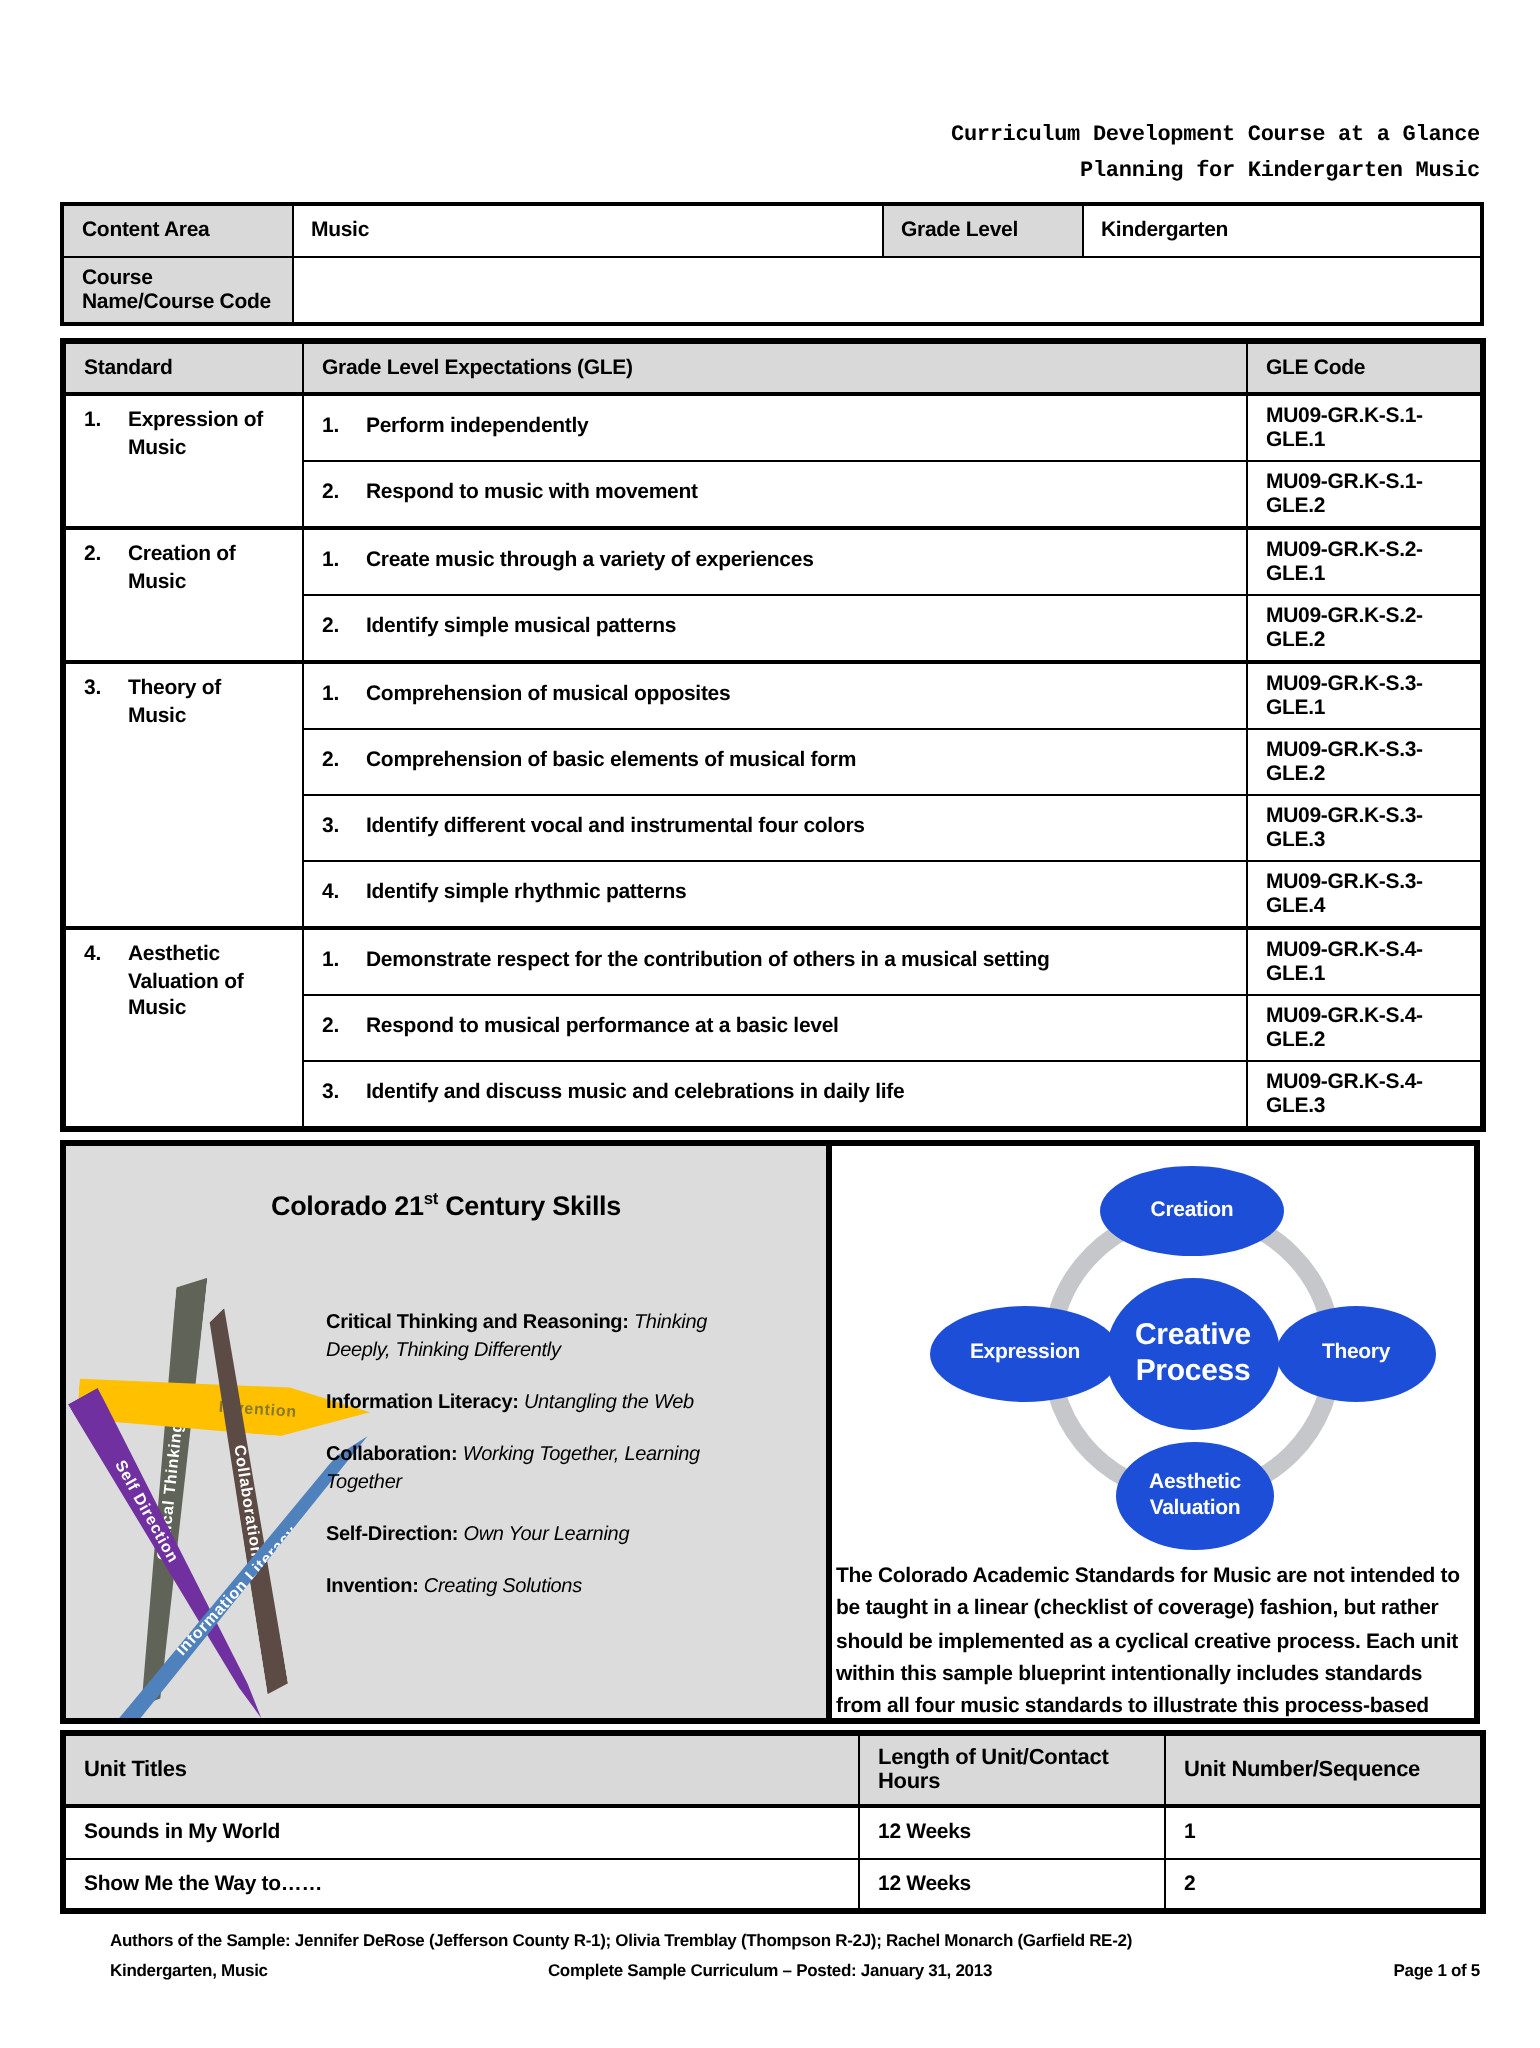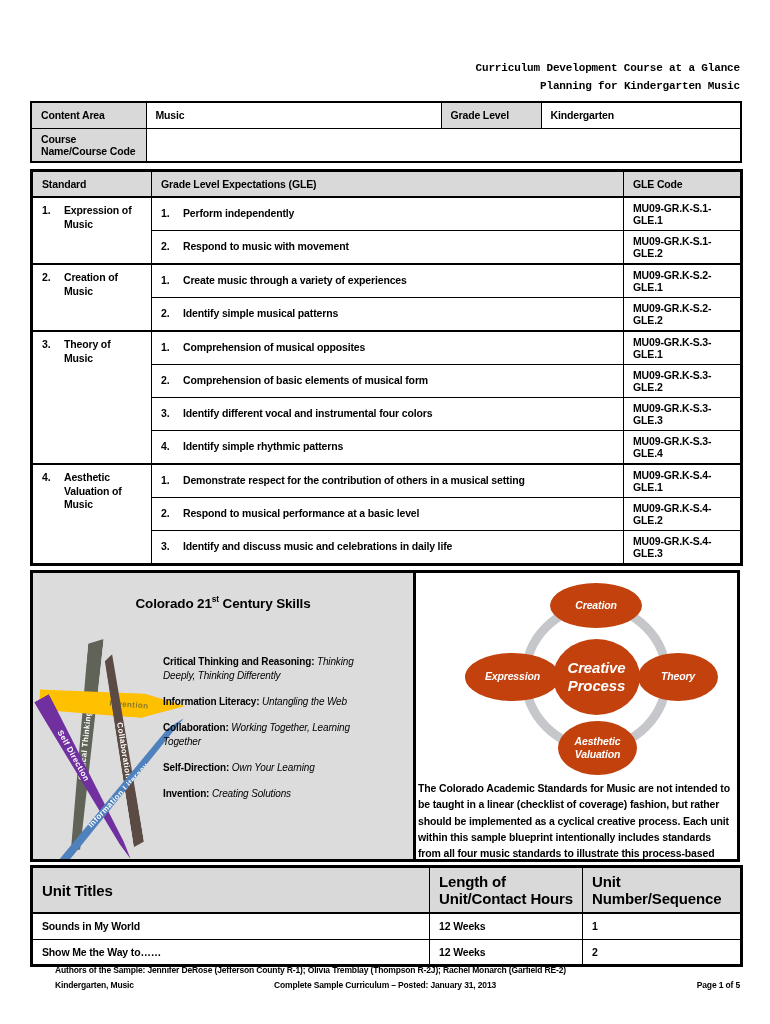--- a/index.html
+++ b/index.html
@@ -63,35 +63,35 @@
   .rb-collab { left: -10px; top: 110px; width: 194px; height: 11px; background: #5c4b44;
     transform: rotate(81deg); clip-path: polygon(0 20%, 98% 0, 100% 100%, 3% 95%); }
   .rb-infolit { left: -20px; top: 151px; width: 202px; height: 18px; background: #4f81bd;
     transform: rotate(-47deg); clip-path: polygon(0 60%, 91% 0, 100% 26%, 9% 100%); }
 
   
   .cp-canvas { position: relative; height: 204px; }
   .cp-ring { position: absolute; left: 105px; top: 29px; width: 150px; height: 150px;
     border: 9px solid #c5c7ca; border-radius: 50%; }
   .cp-node {
-    position: absolute; background: #c2410c; color: #fff; border-radius: 50%;
+    position: absolute; background: #1d4ed8; color: #fff; border-radius: 50%;
     display: flex; align-items: center; justify-content: center; text-align: center;
-    font-weight: bold; font-size: 10.5px; line-height: 1.3; font-style: italic;
+    font-weight: bold; font-size: 10.5px; line-height: 1.3;
   }
   .cp-creation   { left: 134px; top: 10px;  width: 92px; height: 45px; }
   .cp-expression { left: 49px;  top: 80px;  width: 95px; height: 48px; }
   .cp-theory     { left: 222px; top: 80px;  width: 80px; height: 48px; }
   .cp-center     { left: 137px; top: 66px;  width: 87px; height: 76px; font-size: 15px; line-height: 1.2; }
   .cp-aesthetic  { left: 142px; top: 148px; width: 79px; height: 54px; padding: 0 10px; }
   .cp-paragraph { padding: 3px 5px 0 2px; font-size: 10.5px; font-weight: bold; line-height: 1.55; }
 
   
   .units-table { border: 3px solid #000; margin-top: 3px; }
   .units-table th { background: #d9d9d9; border: 1px solid #000; border-bottom: 2px solid #000;
-    text-align: left; font-size: 15px; font-weight: bold; padding: 5px 9px; height: 27px; }
+    text-align: left; font-size: 11px; font-weight: bold; padding: 5px 9px; height: 27px; }
   .units-table td { border: 1px solid #000; font-size: 10.5px; font-weight: bold; padding: 4px 9px; height: 26px; vertical-align: middle; }
 
   
   .footer { position: absolute; left: 30px; right: 30px; bottom: 34px; font-size: 8.5px; font-weight: bold; }
   .footer-authors { padding-left: 25px; margin-bottom: 5px; }
   .footer-line2 { display: grid; grid-template-columns: 1fr auto 1fr; align-items: baseline; }
   .footer-left { padding-left: 25px; }
   .footer-right { text-align: right; }
 </style>
 </head>

